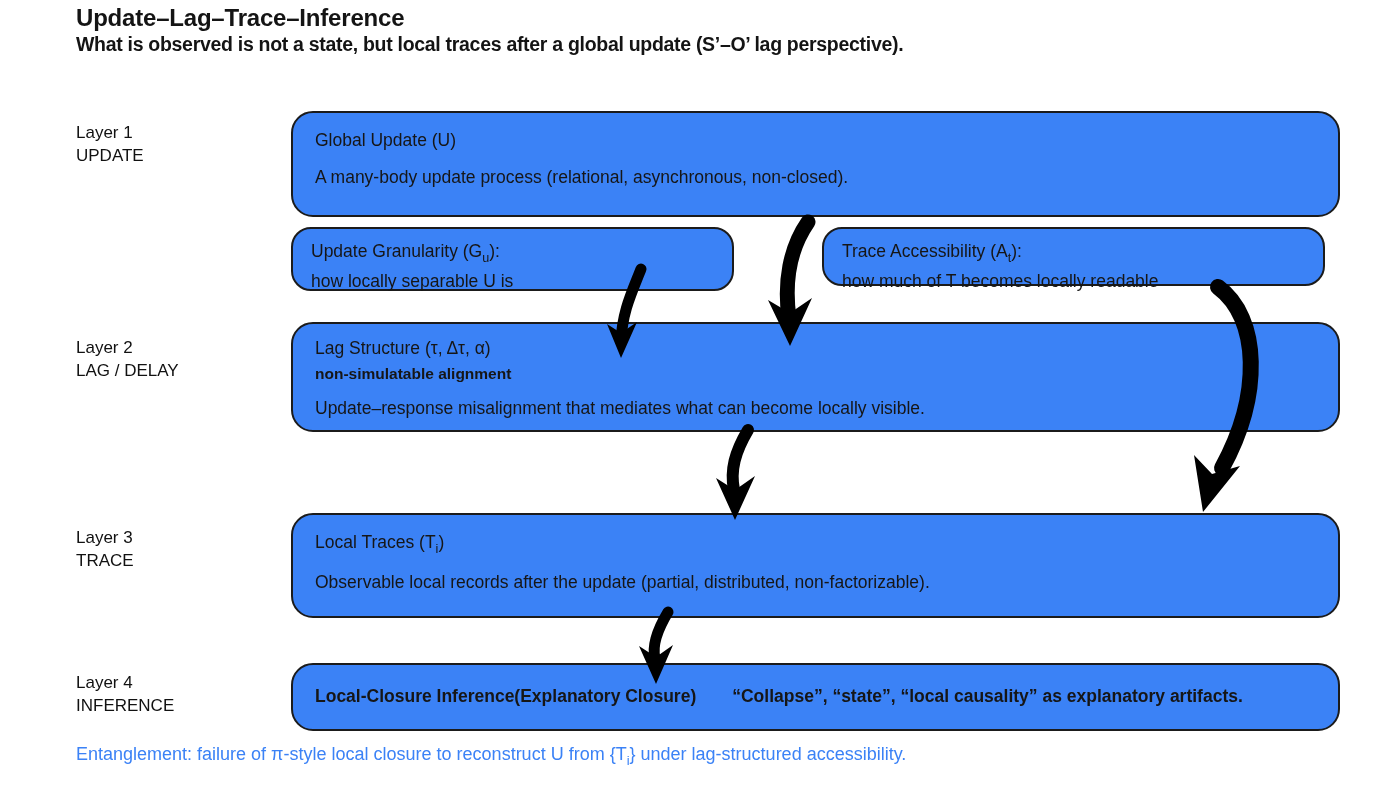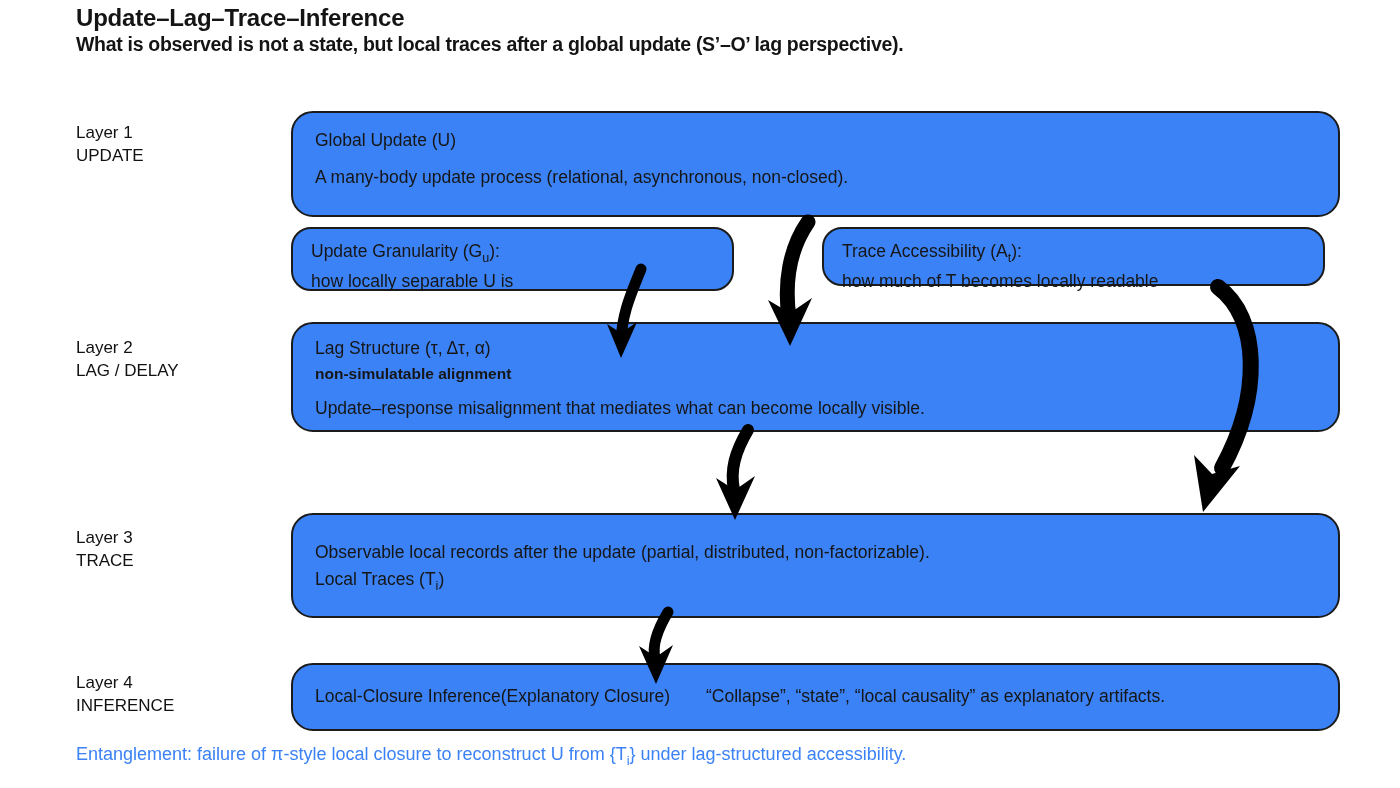--- a/index.html
+++ b/index.html
@@ -54,21 +54,21 @@
   .node.small { border-radius: 20px; border-width: 2.2px; padding: 9px 18px; }
 
   .node .line {
     font-size: 17.5px;
     line-height: 1.52;
     color: #161616;
     white-space: nowrap;
   }
   .node .line.bold { font-weight: bold; font-size: 15.5px; line-height: 1.5; }
   .node .line.gap { margin-top: 10px; }
-  .node .line.inline-row { display: flex; align-items: flex-end; }
+  .node .line.inline-row { display: flex; align-items: flex-end; font-weight: bold; }
   .node .line.inline-row .seg2 { margin-left: 36px; }
 
   sub { font-size: 0.72em; font-weight: inherit; }
 
   .footnote {
     position: absolute;
     left: 76px; top: 744px;
     font-size: 18px;
     color: #3b82f6;
     white-space: nowrap;
@@ -111,22 +111,22 @@
     <div class="line">how much of T becomes locally readable</div>
   </div>
 
   <div class="node" style="left:291px; top:322px; width:1049px; height:110px; padding-top:11px;">
     <div class="line">Lag Structure (τ, Δτ, α)</div>
     <div class="line bold">non-simulatable alignment</div>
     <div class="line gap">Update–response misalignment that mediates what can become locally visible.</div>
   </div>
 
   <div class="node" style="left:291px; top:513px; width:1049px; height:105px;">
+    <div class="line"><span>Local Traces (T</span><sub>i</sub><span>)</span></div>
     <div class="line gap">Observable local records after the update (partial, distributed, non-factorizable).</div>
-    <div class="line"><span>Local Traces (T</span><sub>i</sub><span>)</span></div>
   </div>
 
   <div class="node" style="left:291px; top:663px; width:1049px; height:68px; padding-top:18px;">
     <div class="line inline-row">
       <span>Local-Closure Inference(Explanatory Closure)</span>
       <span class="seg2">“Collapse”, “state”, “local causality” as explanatory artifacts.</span>
     </div>
   </div>
 
   <div class="footnote"><span>Entanglement: failure of π-style local closure to reconstruct U from {T</span><sub>i</sub><span>} under lag-structured accessibility.</span></div>

